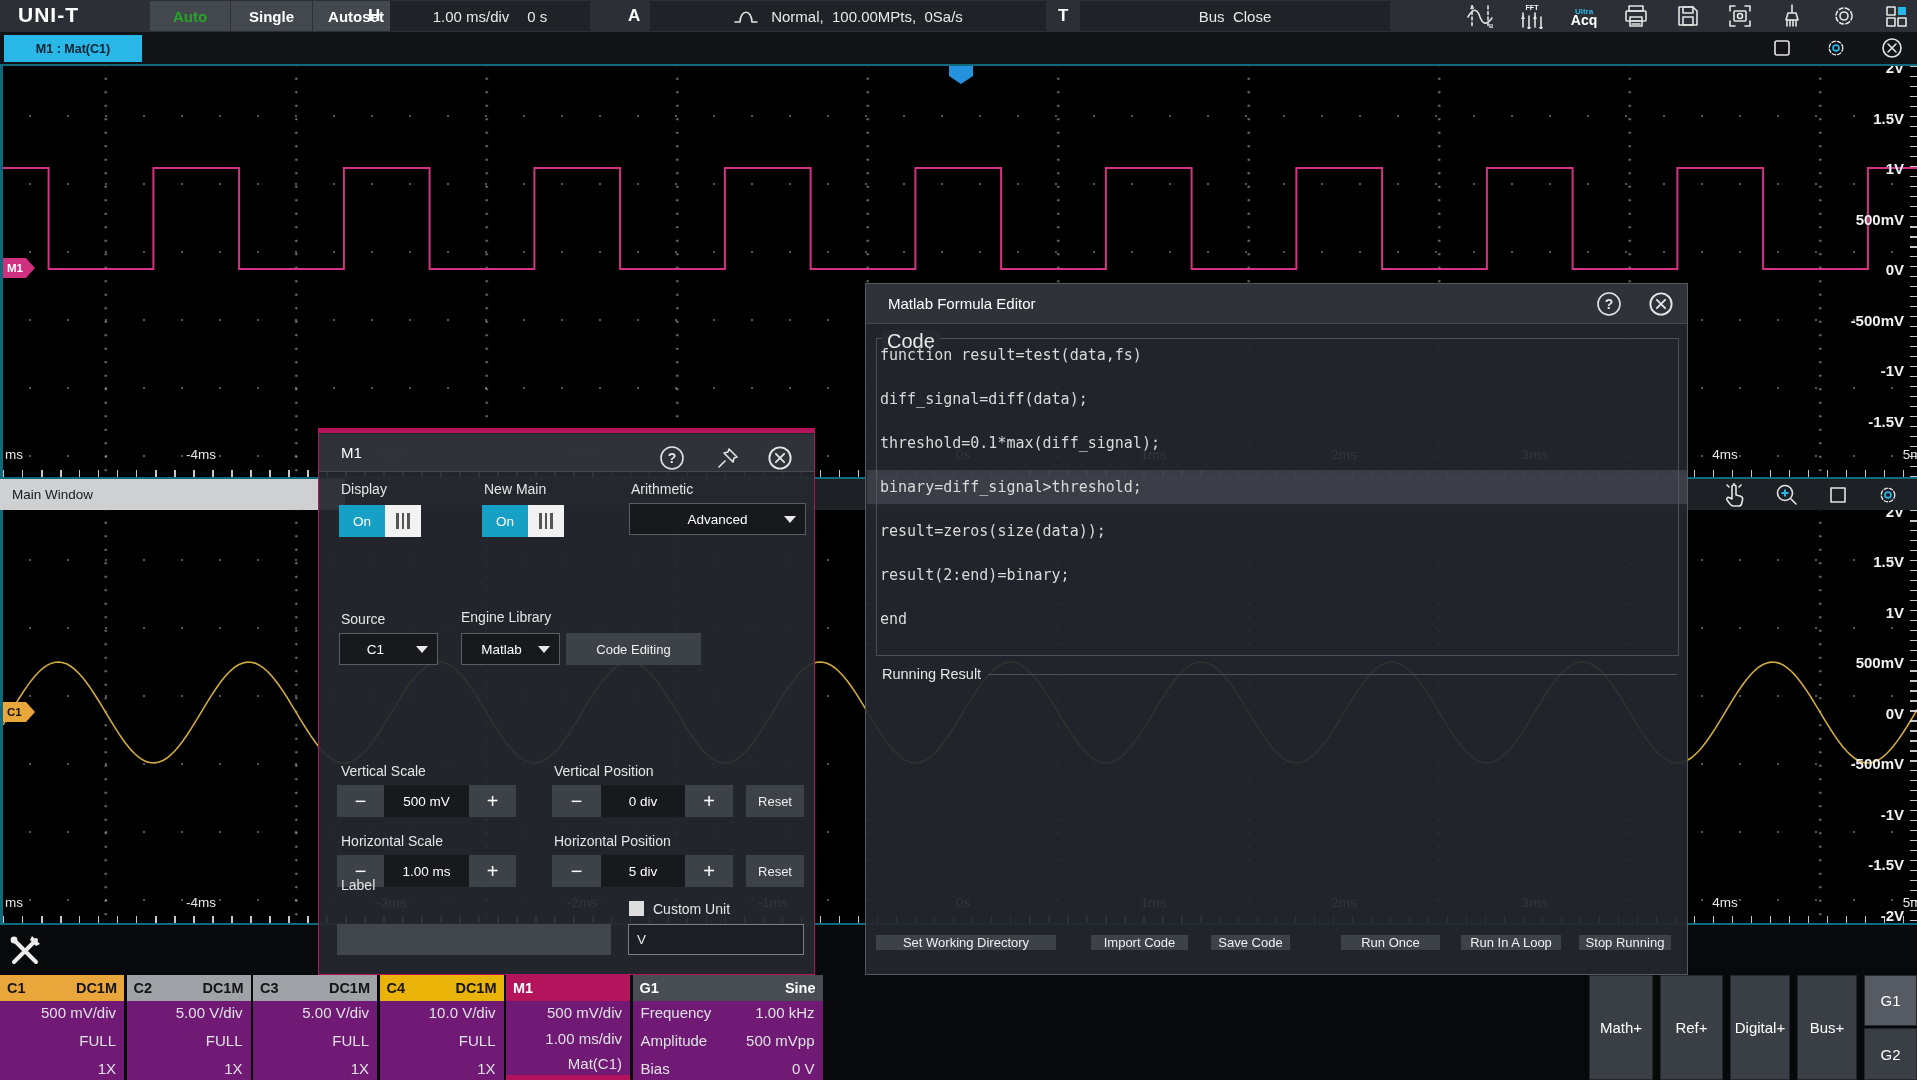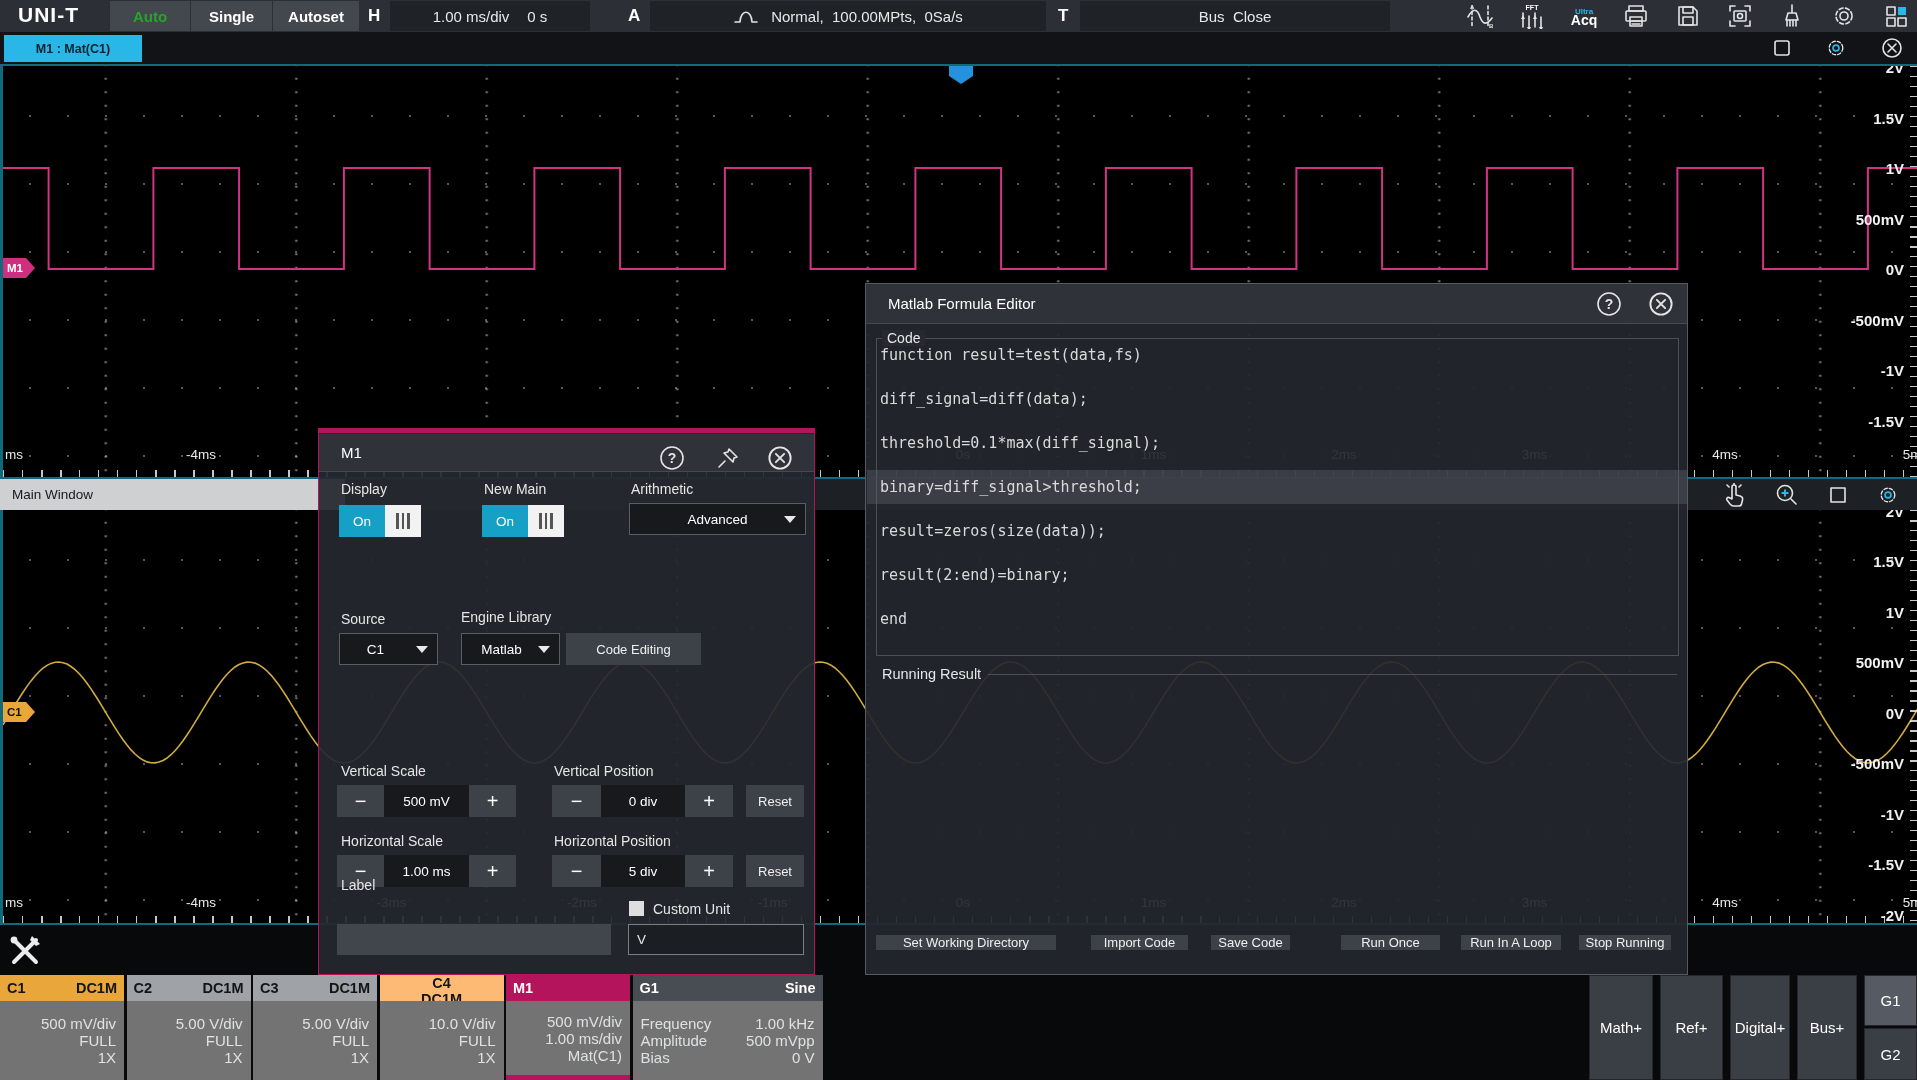--- a/index.html
+++ b/index.html
@@ -2,21 +2,21 @@
 <html><head>
 <meta charset="utf-8">
 <style>
   html,body{margin:0;padding:0;background:#060708;}
   #app{position:relative;width:1917px;height:1080px;overflow:hidden;background:#060708;
        font-family:"Liberation Sans",sans-serif;color:#e8e8e8;-webkit-font-smoothing:antialiased;}
   
   .toolbar{position:absolute;left:0;top:0;width:100%;height:32px;background:#2c3036;border-bottom:1px solid #15171b;}
   .logo{position:absolute;left:18px;top:3px;font-size:21px;font-weight:bold;letter-spacing:1px;color:#fff;}
   .tb-btn{position:absolute;top:1px;height:30px;background:#43474e;color:#fff;font-size:15px;font-weight:bold;
-          display:flex;align-items:center;justify-content:center;cursor:default;border-right:1px solid #2c3036;}
+          display:flex;align-items:center;justify-content:center;cursor:default;border-right:1px solid #2c3036;margin-left:40px;}
   .tb-btn .green{color:#28a428;}
   .tb-lbl{position:absolute;top:0;height:32px;display:flex;align-items:center;font-size:17px;font-weight:bold;color:#fff;}
   .tb-box{position:absolute;top:1px;height:30px;background:#1f2227;color:#e8e8e8;font-size:15px;
           display:flex;align-items:center;justify-content:center;gap:18px;white-space:pre;}
   .tb-icons{position:absolute;right:6px;top:0;height:32px;display:flex;align-items:center;gap:22px;}
   .tb-icon{width:30px;height:26px;display:flex;align-items:center;justify-content:center;flex-direction:column;}
   .ultra-acq{line-height:9px;text-align:center;}
   .ultra-acq .sm{display:block;font-size:8px;color:#29b7e8;font-weight:bold;}
   .ultra-acq .bg{display:block;font-size:14px;color:#fff;font-weight:bold;}
   .ffticon{line-height:7px;text-align:center;}
@@ -50,21 +50,21 @@
   .mainbar{position:absolute;left:0;top:479px;width:100%;height:31px;background:#1d2025;}
   .mainbar-left{position:absolute;left:0;top:0;width:345px;height:31px;background:#cfd0d2;color:#17191c;
                 font-size:13.5px;display:flex;align-items:center;padding-left:12px;box-sizing:border-box;}
   .mainbar-icons{position:absolute;right:18px;top:0;height:31px;display:flex;align-items:center;gap:30px;}
   
   .toolsrow{position:absolute;left:0;top:925px;width:100%;height:50px;background:#08090b;}
   .strip{position:absolute;left:0;top:975px;width:100%;height:105px;background:#08090b;}
   .chbox{position:absolute;top:0;height:105px;overflow:hidden;}
   .chhead{position:absolute;left:0;top:0;right:0;height:26px;display:flex;align-items:center;justify-content:space-between;
           padding:0 7px;font-size:14.5px;font-weight:bold;box-sizing:border-box;}
-  .chbody{position:absolute;left:0;top:26px;right:0;bottom:0;background:#737373;display:flex;flex-direction:column;justify-content:center;
+  .chbody{position:absolute;left:0;top:26px;right:0;bottom:0;background:#701a75;display:flex;flex-direction:column;justify-content:space-between;
           padding:3px 8px;box-sizing:border-box;font-size:15px;color:#dfe1e3;}
   .chrow{display:flex;justify-content:flex-end;}
   .chrow.kv{justify-content:space-between;}
   .chaccent{position:absolute;left:0;right:0;bottom:0;height:5px;}
   .sidebtn{position:absolute;top:0;height:105px;background:#3a3e45;color:#fff;display:flex;align-items:center;
            justify-content:center;font-size:15px;border:1px solid #24262b;box-sizing:border-box;}
   .gbtn{position:absolute;left:1864px;width:53px;background:#3a3e45;color:#fff;display:flex;align-items:center;
         justify-content:center;font-size:15px;border:1px solid #24262b;box-sizing:border-box;}
   
   .dialog{position:absolute;box-sizing:border-box;}
@@ -86,21 +86,21 @@
   .dbtn{position:absolute;background:#3d4148;color:#f0f0f0;display:flex;align-items:center;justify-content:center;
         font-size:13px;box-sizing:border-box;}
   .stepper{position:absolute;height:32px;display:flex;}
   .st-m,.st-p{width:47px;background:#3d4148;color:#fff;font-size:20px;display:flex;align-items:center;justify-content:center;}
   .st-v{background:#17191d;color:#fff;font-size:13.5px;display:flex;align-items:center;justify-content:center;}
   .checkbox{position:absolute;width:15px;height:15px;background:#dedede;}
   .tinput{position:absolute;height:31px;box-sizing:border-box;font-size:13.5px;color:#e8e8e8;display:flex;align-items:center;padding-left:8px;}
   #matlab-dialog{left:865px;top:283px;width:823px;height:692px;background:rgba(36,39,45,0.93);border:1px solid #565a60;}
   #matlab-dialog .dlg-title{top:0;height:40px;}
   .codebox{position:absolute;left:10px;top:54px;width:801px;height:316px;border:1px solid #4c5056;}
-  .code-legend{position:absolute;left:16px;top:46px;font-size:14px;color:#e8e8e8;background:#26292f;padding:0 5px;}
+  .code-legend{position:absolute;left:16px;top:46px;font-size:20px;color:#e8e8e8;background:#26292f;padding:0 5px;}
   .codelines{position:absolute;left:14px;top:62px;right:14px;font-family:"DejaVu Sans Mono",monospace;font-size:15px;color:#dadada;}
   .code-line{position:absolute;left:0;white-space:pre;}
   .code-hl{position:absolute;left:-13px;width:821px;height:34px;background:rgba(88,94,102,0.45);}
   .rr-line{position:absolute;height:1px;background:#4c5056;}
   .icon-stroke{stroke:#e4e4e4;fill:none;stroke-width:1.6;stroke-linecap:round;stroke-linejoin:round;}
   .icon-fill{fill:#e4e4e4;}
 </style>
 </head>
 <body>
 
@@ -344,21 +344,21 @@
           <span>C3</span>
           <span>DC1M</span>
         </div>
         <div class="chbody">
           <div class="chrow">5.00 V/div</div>
           <div class="chrow">FULL</div>
           <div class="chrow">1X</div>
         </div>
       </div>
       <div class="chbox" style="left: 379.5px; width: 124px;">
-        <div class="chhead" style="background: #fdba74; color: rgb(20, 20, 20); flex-direction: column;">
+        <div class="chhead" style="background: #eab308; color: rgb(20, 20, 20);">
           <span>C4</span>
           <span>DC1M</span>
         </div>
         <div class="chbody">
           <div class="chrow">10.0 V/div</div>
           <div class="chrow">FULL</div>
           <div class="chrow">1X</div>
         </div>
       </div>
       <div class="chbox" style="left: 506px; width: 124px;">

